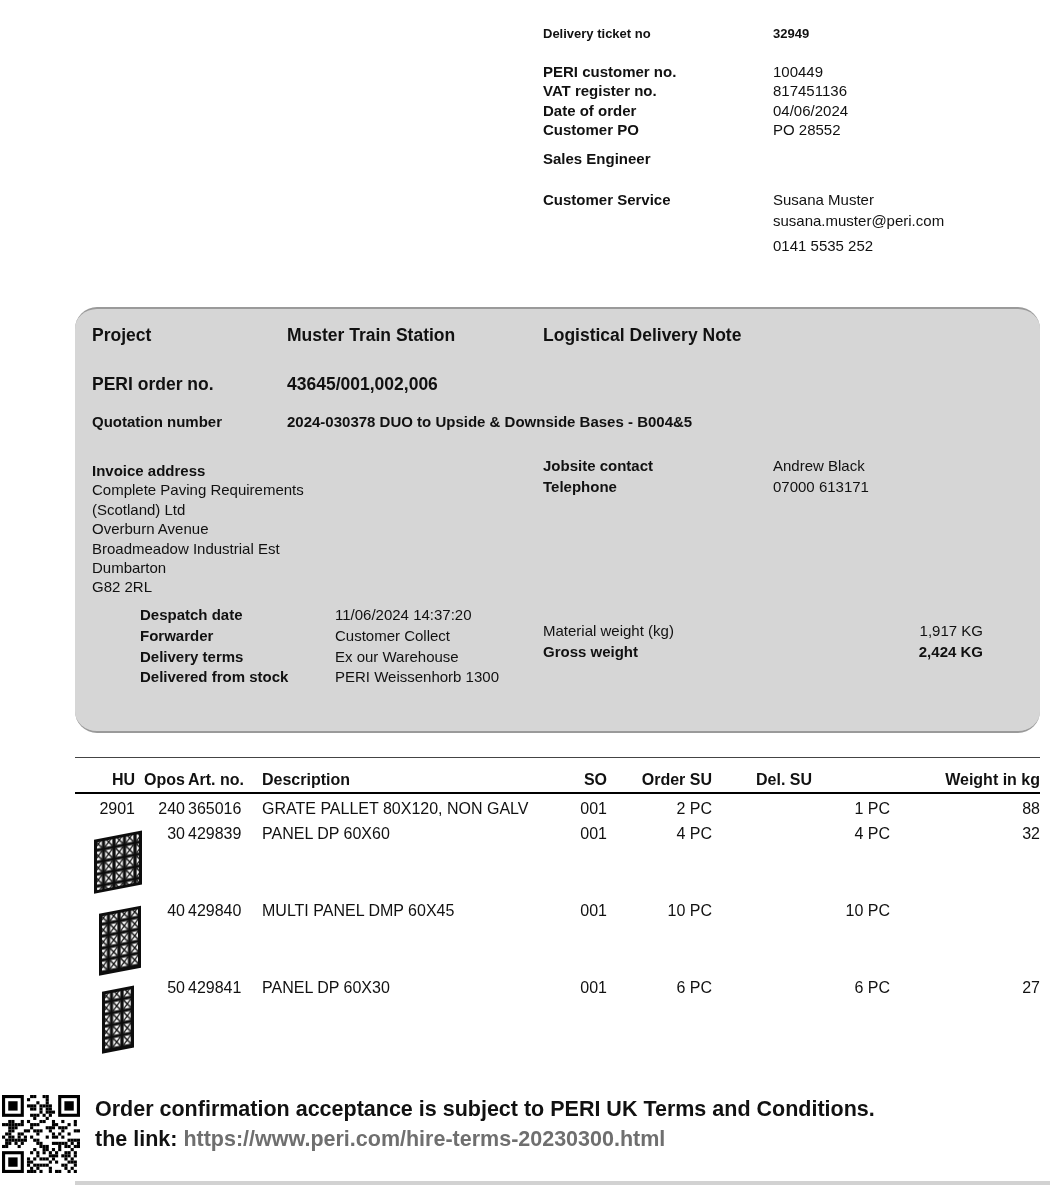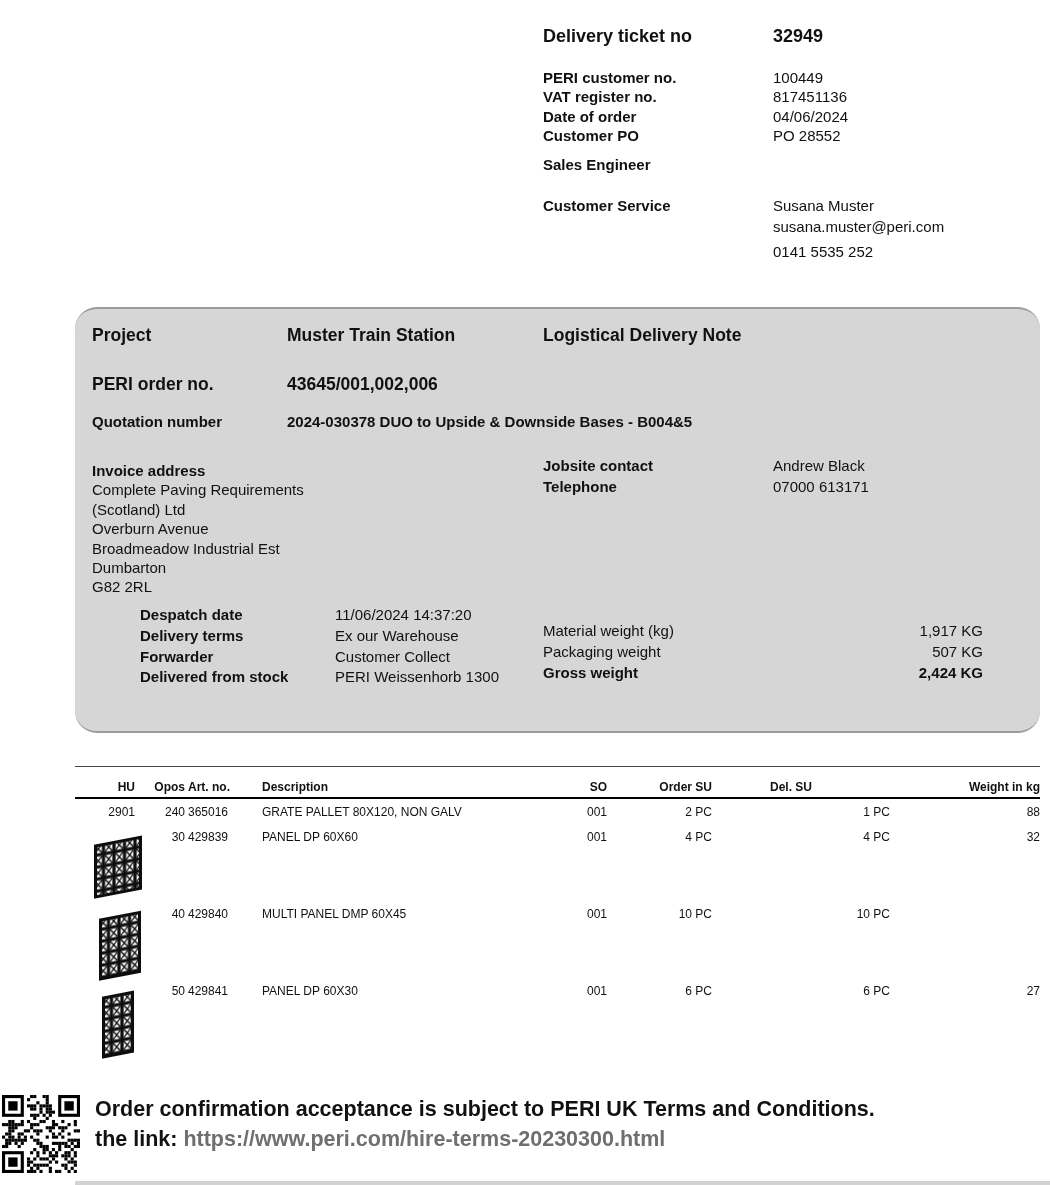--- a/index.html
+++ b/index.html
@@ -6,21 +6,21 @@
   .page{
     position:relative;width:1050px;height:1185px;background:#ffffff;
     font-family:"Liberation Sans","DejaVu Sans",sans-serif;color:#111;
     overflow:hidden;
   }
   .b{font-weight:bold;}
   
   .jobsite{position:absolute;left:92px;top:28px;font-size:15px;line-height:19.4px;}
   
   .ticketblock{position:absolute;left:543px;top:26px;width:497px;font-size:15px;}
-  .ticket-title{display:grid;grid-template-columns:230px auto;font-size:18px;font-weight:bold;}
+  .ticket-title{display:grid;grid-template-columns:230px auto;font-size:13px;font-weight:bold;}
   .fieldrows{margin-top:21px;}
   .frow{display:grid;grid-template-columns:230px auto;line-height:19.4px;}
   .frow .lab{font-weight:bold;}
   .contactrow{display:grid;grid-template-columns:230px auto;margin-top:9px;line-height:20.5px;}
   .contactrow .lab{font-weight:bold;}
   .phone{margin-top:5px;}
   
   .graybox{
     position:absolute;left:75px;top:307px;width:965px;height:426px;
     background:#d6d6d6;border-top:2px solid #9a9a9a;border-bottom:2px solid #9a9a9a;
@@ -30,21 +30,21 @@
   .proj-label,.proj-val,.note-title{font-size:17.5px;font-weight:bold;}
   .q-label,.q-val{font-size:15px;font-weight:bold;}
   .addr{line-height:19.4px;}
   .kv2{display:grid;grid-template-columns:230px auto;line-height:21px;}
   .kv2 .lab{font-weight:bold;}
   .desp{display:grid;grid-template-columns:195px auto;line-height:20.8px;}
   .desp .lab{font-weight:bold;}
   .wgt{display:grid;grid-template-columns:auto 120px;line-height:20.8px;width:440px;}
   .wgt .val{text-align:right;}
   
-  .items{position:absolute;left:75px;top:757px;width:965px;font-size:12px;margin-top:9px;}
+  .items{position:absolute;left:75px;top:757px;width:965px;font-size:16px;}
   .tgrid{display:grid;grid-template-columns:60px 50px 77px 287px 58px 105px 178px 150px;}
   .thead{border-top:1px solid #444;border-bottom:2.5px solid #000;padding-top:13px;padding-bottom:3px;font-weight:bold;}
   .c-hu,.c-opos,.c-so,.c-osu,.c-dsu,.c-wt{text-align:right;}
   .c-art{padding-left:3px;}
   .c-desc{padding-left:0;}
   .thead .c-dsu{padding-right:78px;}
   .trow{position:relative;padding-top:6px;box-sizing:border-box;}
   .trow.h1{height:25px;}
   .trow.h2{height:77px;}
   .trow.h3{height:77px;}
@@ -154,41 +154,37 @@
         <span>07000 613171</span>
       </div>
     </div>
 
     <div class="gb-abs" style="left:17px;top:296px;margin-left:48px;">
       <div class="desp">
         <span class="lab">Despatch date</span>
         <span>11/06/2024 14:37:20</span>
       </div>
       <div class="desp">
+        <span class="lab">Forwarder</span>
+        <span>Customer Collect</span>
+      </div>
+      <div class="desp">
         <span class="lab">Delivery terms</span>
         <span>Ex our Warehouse</span>
-      </div>
-      <div class="desp">
-        <span class="lab">Forwarder</span>
-        <span>Customer Collect</span>
       </div>
       <div class="desp">
         <span class="lab">Delivered from stock</span>
         <span>PERI Weissenhorb 1300</span>
       </div>
     </div>
 
     <div class="gb-abs" style="left:468px;top:312px;">
       <div class="wgt">
         <span>Material weight (kg)</span>
         <span class="val">1,917 KG</span>
-      </div>
-      <div class="wgt">
-        <span>Packaging weight</span>
-        <span class="val">507 KG</span>
       </div>
       <div class="wgt b">
         <span>Gross weight</span>
         <span class="val">2,424 KG</span>
       </div>
     </div>
   </div>
 
   <div class="items">
     <div class="tgrid thead">

